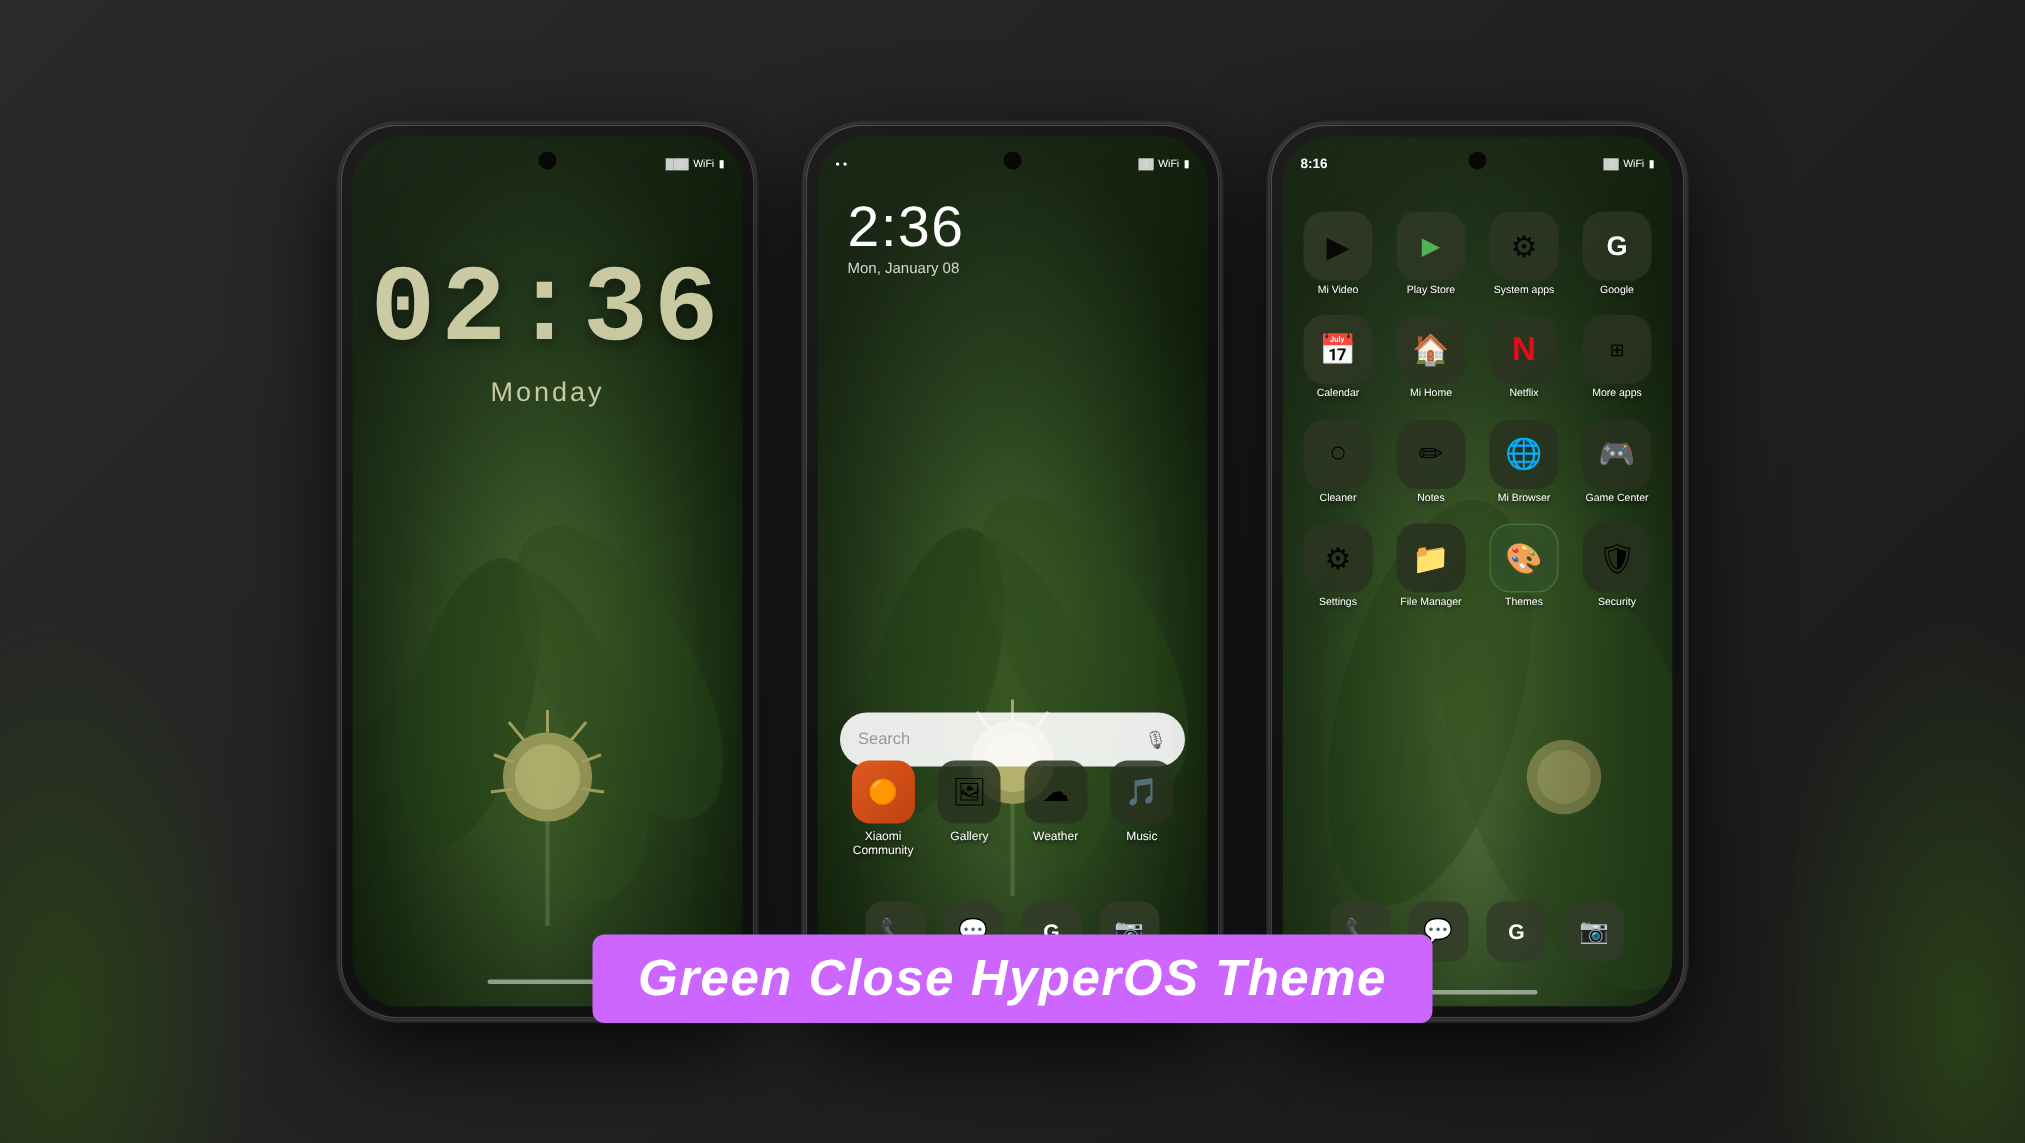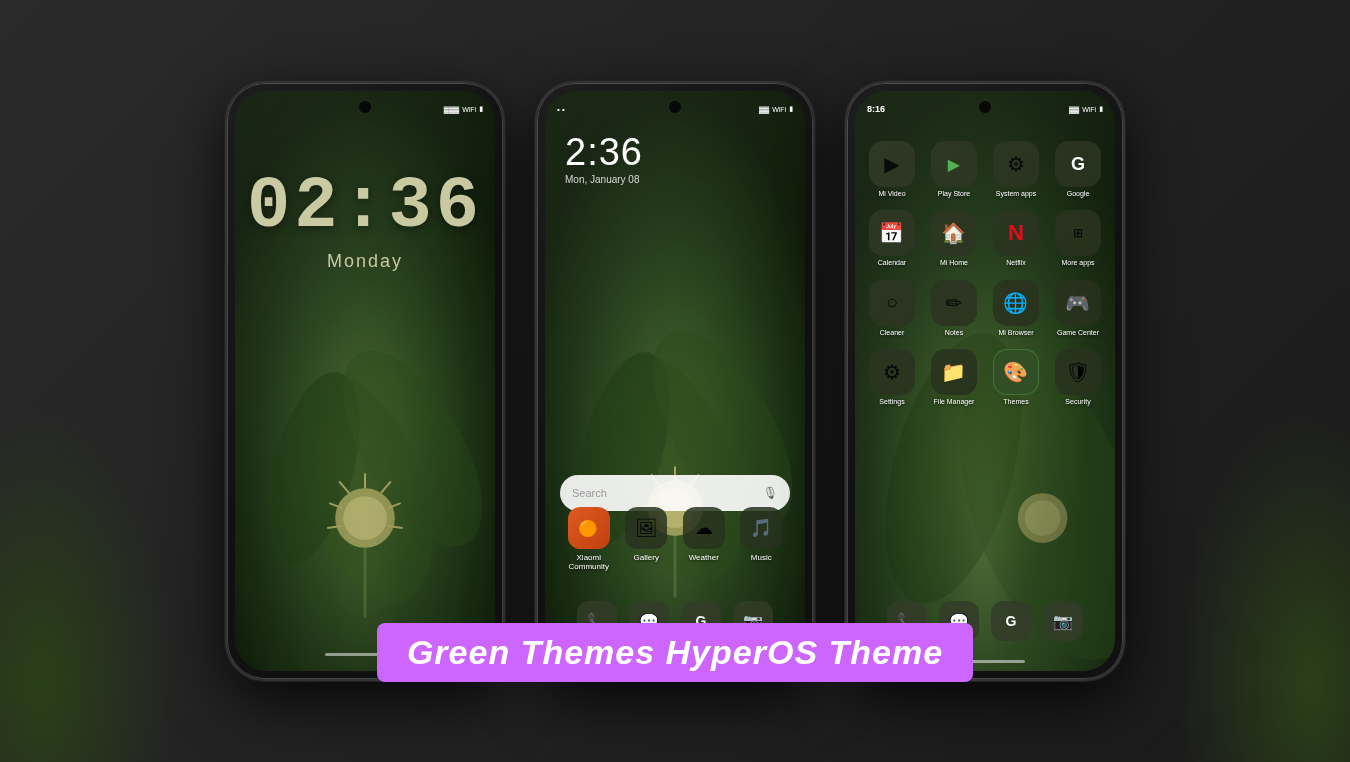--- a/index.html
+++ b/index.html
@@ -647,16 +647,16 @@
           <div class="dock-app dock-app-dark" style="color:white;font-weight:bold;font-size:14px">G</div>
           <div class="dock-app dock-app-dark">📷</div>
         </div>
 
         <div class="home-bar"></div>
       </div>
     </div>
   </div>
 
   <div class="title-banner">
-    <span class="title-text">Green Themes HyperOS Theme</span>
+    <span class="title-text">Green Close HyperOS Theme</span>
   </div>
 
 </div>
 
 </body></html>

